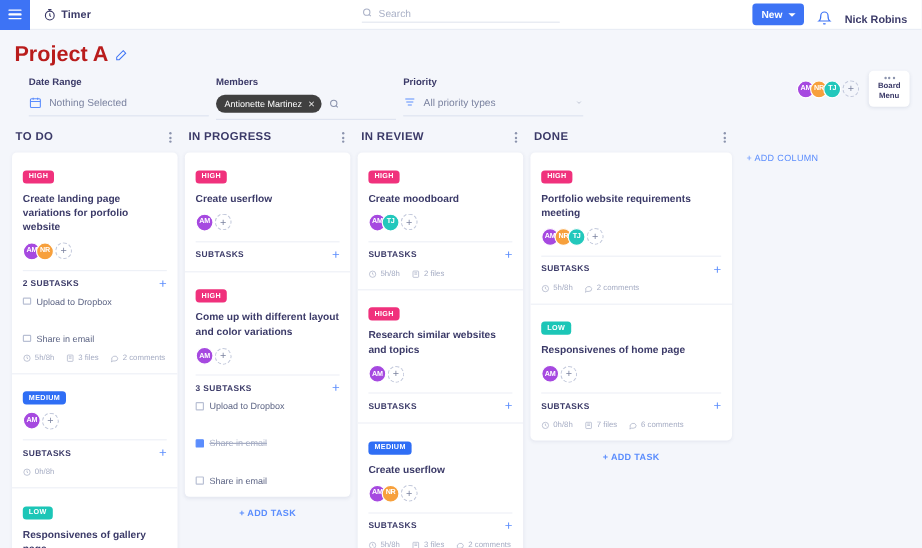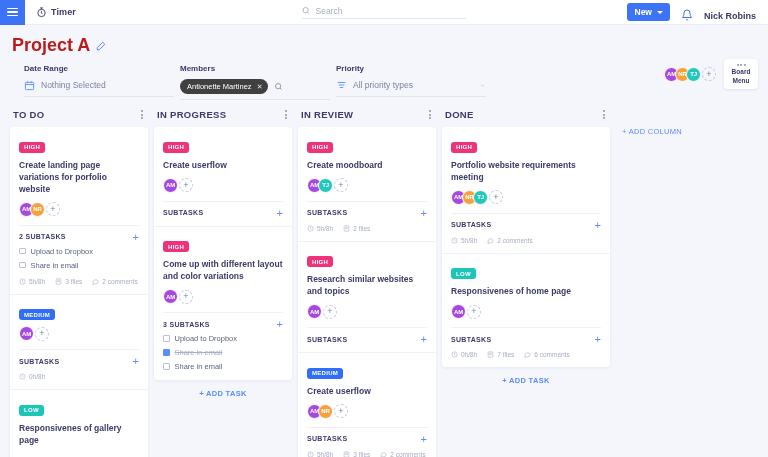--- a/index.html
+++ b/index.html
@@ -121,21 +121,21 @@
   .card-title { font-size: 8.5px; font-weight: bold; color: #3b3a68; line-height: 12px; margin-bottom: 7px; }
   .card-avatars { margin-bottom: 8px; }
 
   .subtasks-row {
     display: flex; align-items: center; border-top: 1px solid #eef1f7;
     padding-top: 7px; margin-top: 2px;
   }
   .subtasks-label { font-size: 7px; font-weight: bold; color: #3b3a68; letter-spacing: .3px; }
   .sub-plus { margin-left: auto; color: #5b8dfd; font-size: 11px; line-height: 8px; cursor: pointer; }
 
-  .sub-list { margin-top: 6px; display: flex; flex-direction: column; gap: 5px; }
+  .sub-list { margin-top: 6px; display: flex; flex-direction: column; gap: 22px; }
   .sub-item { display: flex; align-items: center; gap: 5px; cursor: pointer; }
   .cbox { width: 6.5px; height: 6.5px; border: 1px solid #b9c0d4; border-radius: 1px; flex: 0 0 auto; background: #fff; }
   .sub-item.done .cbox { background: #5b8dfd; border-color: #5b8dfd; }
   .sub-text { font-size: 7.5px; color: #5c6484; }
   .sub-item.done .sub-text { text-decoration: line-through; color: #a6adc4; }
 
   .meta-row { display: flex; align-items: center; gap: 10px; margin-top: 8px; }
   .meta { display: flex; align-items: center; gap: 3px; font-size: 6.5px; color: #a6adc4; }
   .meta svg { width: 7px; height: 7px; flex: 0 0 auto; }
 

